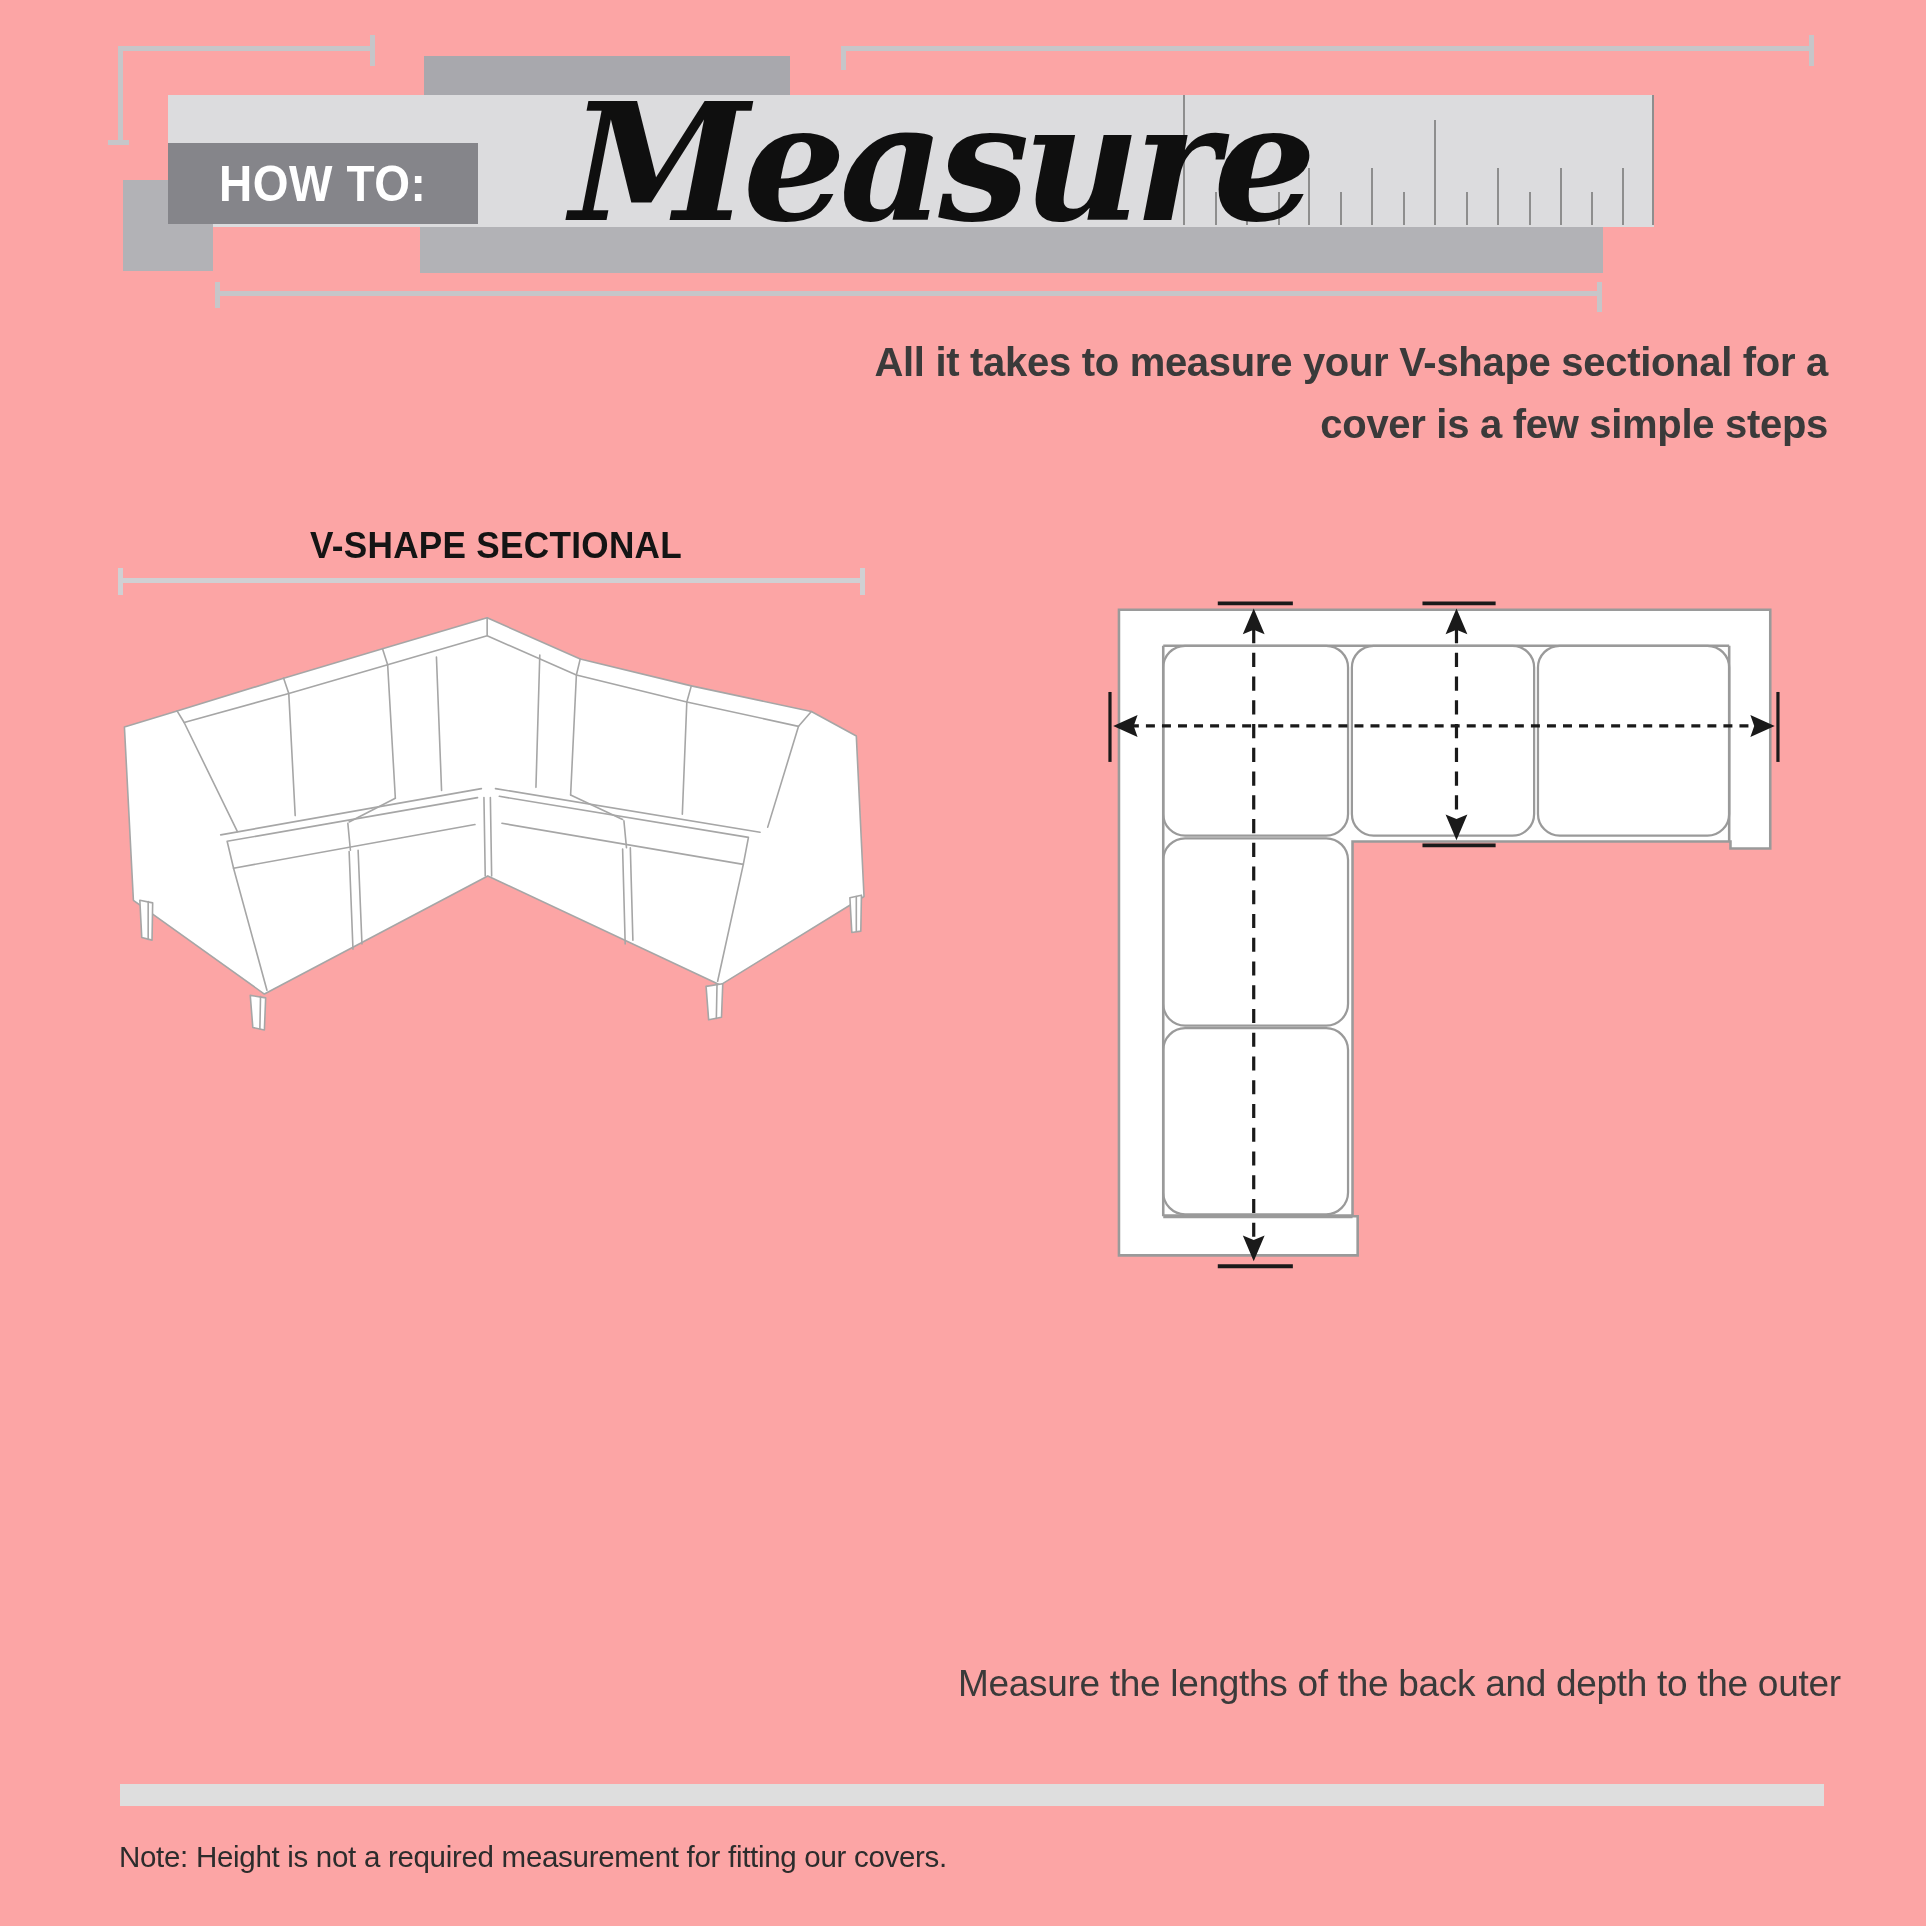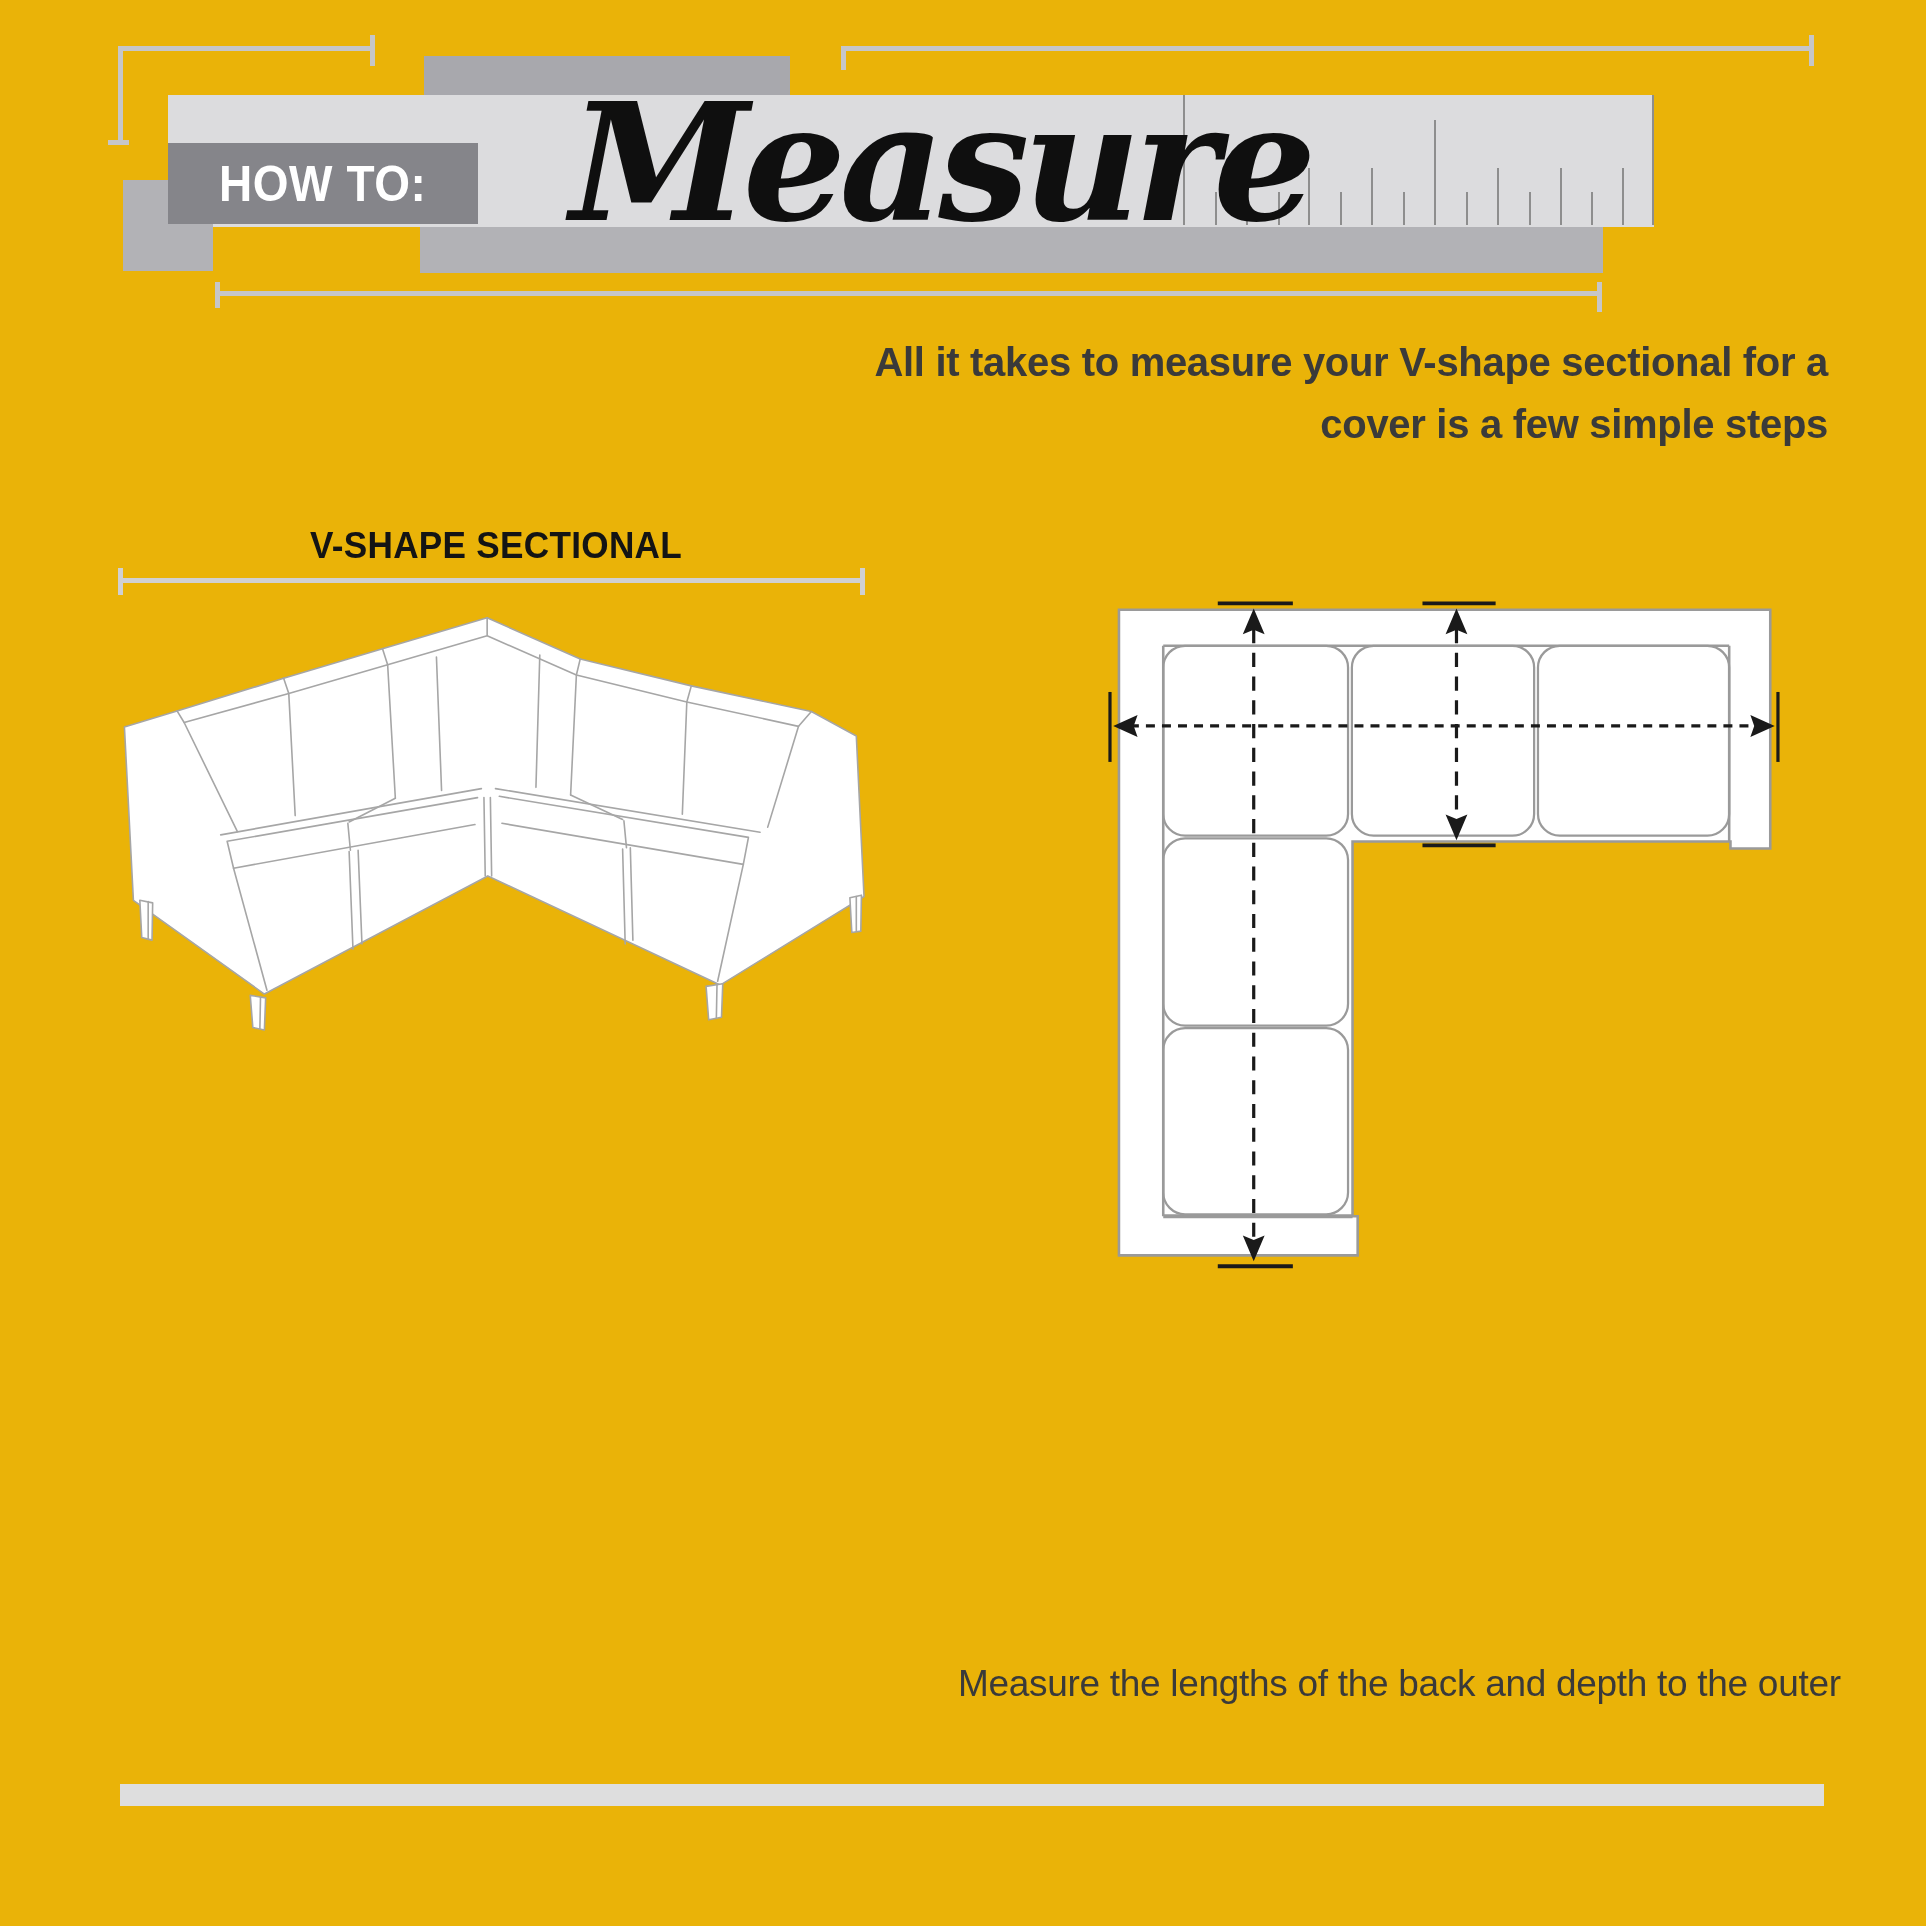--- a/index.html
+++ b/index.html
@@ -1,16 +1,16 @@
 <!DOCTYPE html>
 <html style="font-size:10.3px"><head>
 <meta charset="utf-8">
 <style>
   html,body{margin:0;padding:0;background:#fff;}
-  #canvas{position:relative;width:1926px;height:1926px;background:#eab308;overflow:hidden;
+  #canvas{position:relative;width:1926px;height:1926px;background:#fca5a5;overflow:hidden;
           font-family:"Liberation Sans",sans-serif;}
   .abs{position:absolute;}
 
   
   .rect-dark-top{left:424px;top:56px;width:366px;height:39px;background:#a8a8ad;}
   .band-light{left:168px;top:95px;width:1486px;height:132px;background:#dcdcde;}
   .band-mid{left:420px;top:227px;width:1183px;height:46px;background:#b2b2b6;}
   .rect-mid-left{left:123px;top:180px;width:90px;height:91px;background:#b2b2b6;}
 
   
@@ -186,15 +186,16 @@
       <polygon points="549,379 532,339 549,346 566,339"></polygon>
     </g>
   </svg>
 
   <div class="abs instruction">
     <div>Measure the lengths of the back and depth to the outer</div>
   </div>
 
   <div class="abs divider"></div>
 
+  <div class="abs note">Note: Height is not a required measurement for fitting our covers.</div>
 
 </div>
 
 
 </body></html>

